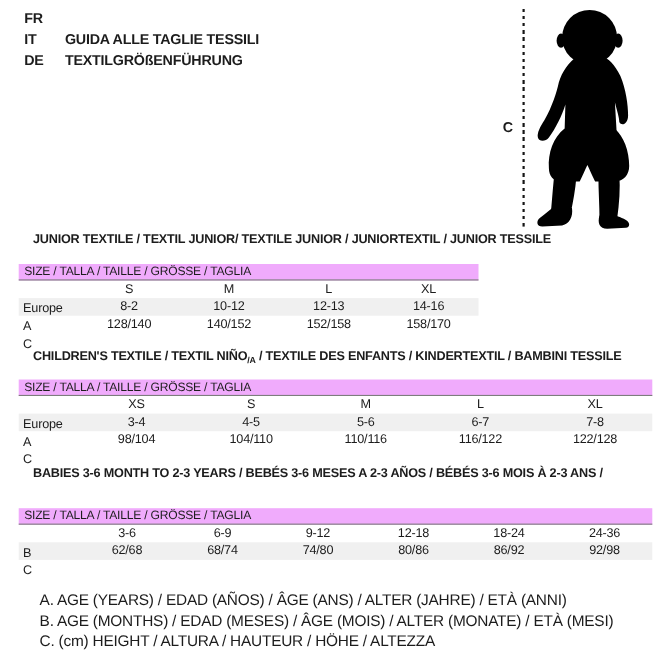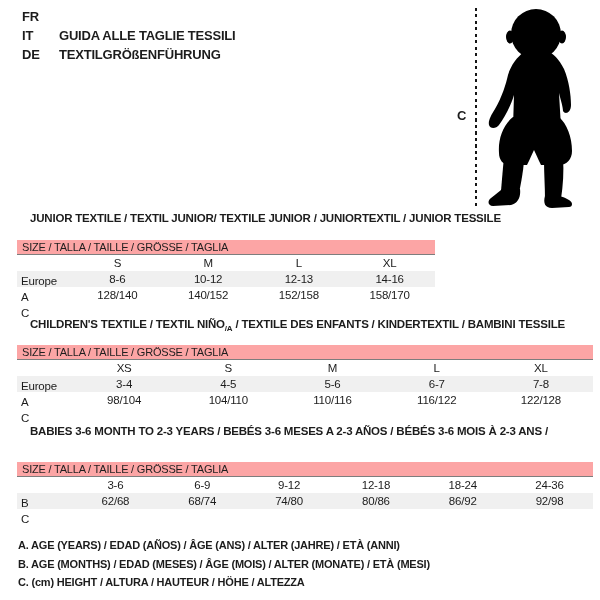--- a/index.html
+++ b/index.html
@@ -23,30 +23,30 @@
   }
   .height-label { position:absolute; left:457px; top:108px; font-weight:bold; font-size:13px; }
   .baby-svg { position:absolute; left:487px; top:7px; }
   
   .sec-title { position:absolute; left:30px; font-weight:bold; font-size:11.5px; white-space:nowrap; }
   .sec-title .subscript { font-size:8px; vertical-align:sub; }
   .two-line { line-height:17px; }
   
   .tbl { position:absolute; left:17px; }
   .size-bar {
-    height:15px; background:#fca5a5; border-bottom:1px solid #7d7d7d;
+    height:15px; background:#f0abfc; border-bottom:1px solid #7d7d7d;
     display:flex; align-items:center; padding-left:5px;
     font-size:11px; color:#1e1e1e; font-weight:normal;
   }
   .trow { display:flex; height:16px; align-items:center; font-size:11.5px; }
   .trow.alt { background:#f0f0f0; }
   .cell { flex:1; text-align:center; }
   .cell.label { flex:0 0 55px; text-align:left; padding-left:4px;margin-top:36px; }
   
-  .footnotes { position:absolute; left:18px; top:536px; font-weight:bold; font-size:11px; line-height:18.5px; }
+  .footnotes { position:absolute; left:36px; top:536px; font-weight:normal; font-size:14px; line-height:18.5px; }
 </style>
 </head>
 <body>
 
 <div class="langs">
   <div class="lang-row">
     <span class="lang-code">FR</span>
   </div>
   <div class="lang-row">
     <span class="lang-code">IT</span>
@@ -79,21 +79,21 @@
   <div class="size-bar">SIZE / TALLA / TAILLE / GRÖSSE / TAGLIA</div>
   <div class="trow">
     <span class="cell label">Europe</span>
     <span class="cell">S</span>
     <span class="cell">M</span>
     <span class="cell">L</span>
     <span class="cell">XL</span>
   </div>
   <div class="trow alt">
     <span class="cell label">A</span>
-    <span class="cell">8-6</span>
+    <span class="cell">8-2</span>
     <span class="cell">10-12</span>
     <span class="cell">12-13</span>
     <span class="cell">14-16</span>
   </div>
   <div class="trow">
     <span class="cell label">C</span>
     <span class="cell">128/140</span>
     <span class="cell">140/152</span>
     <span class="cell">152/158</span>
     <span class="cell">158/170</span>

